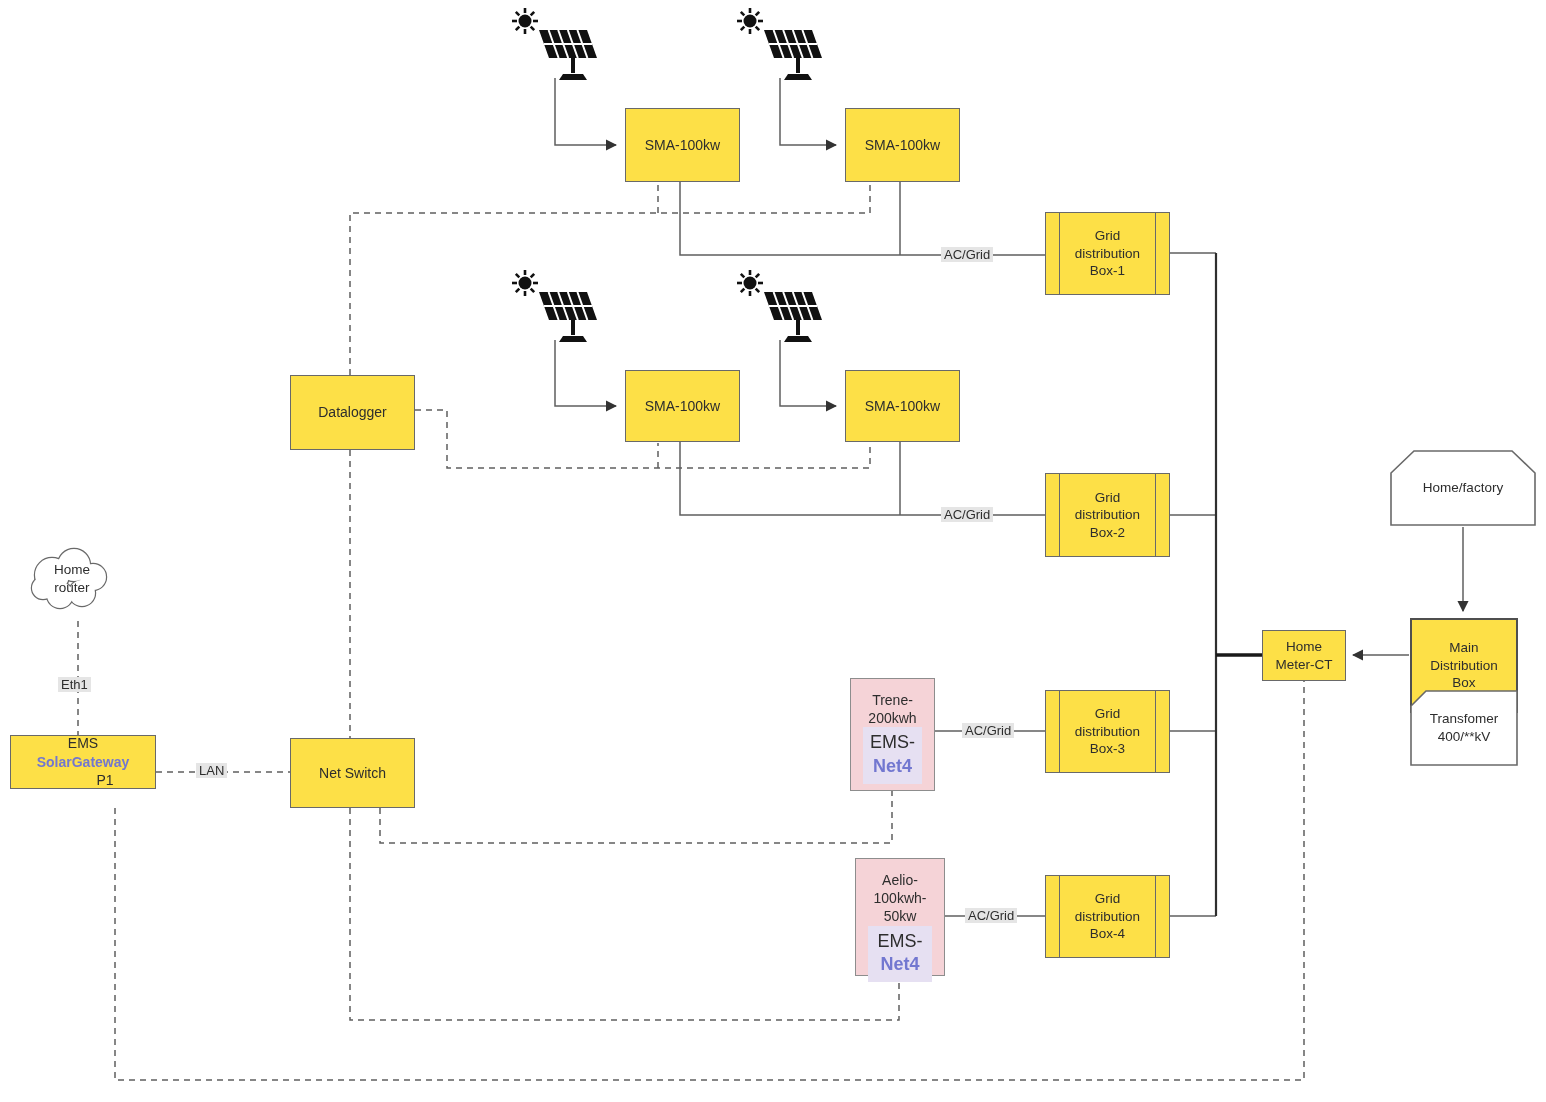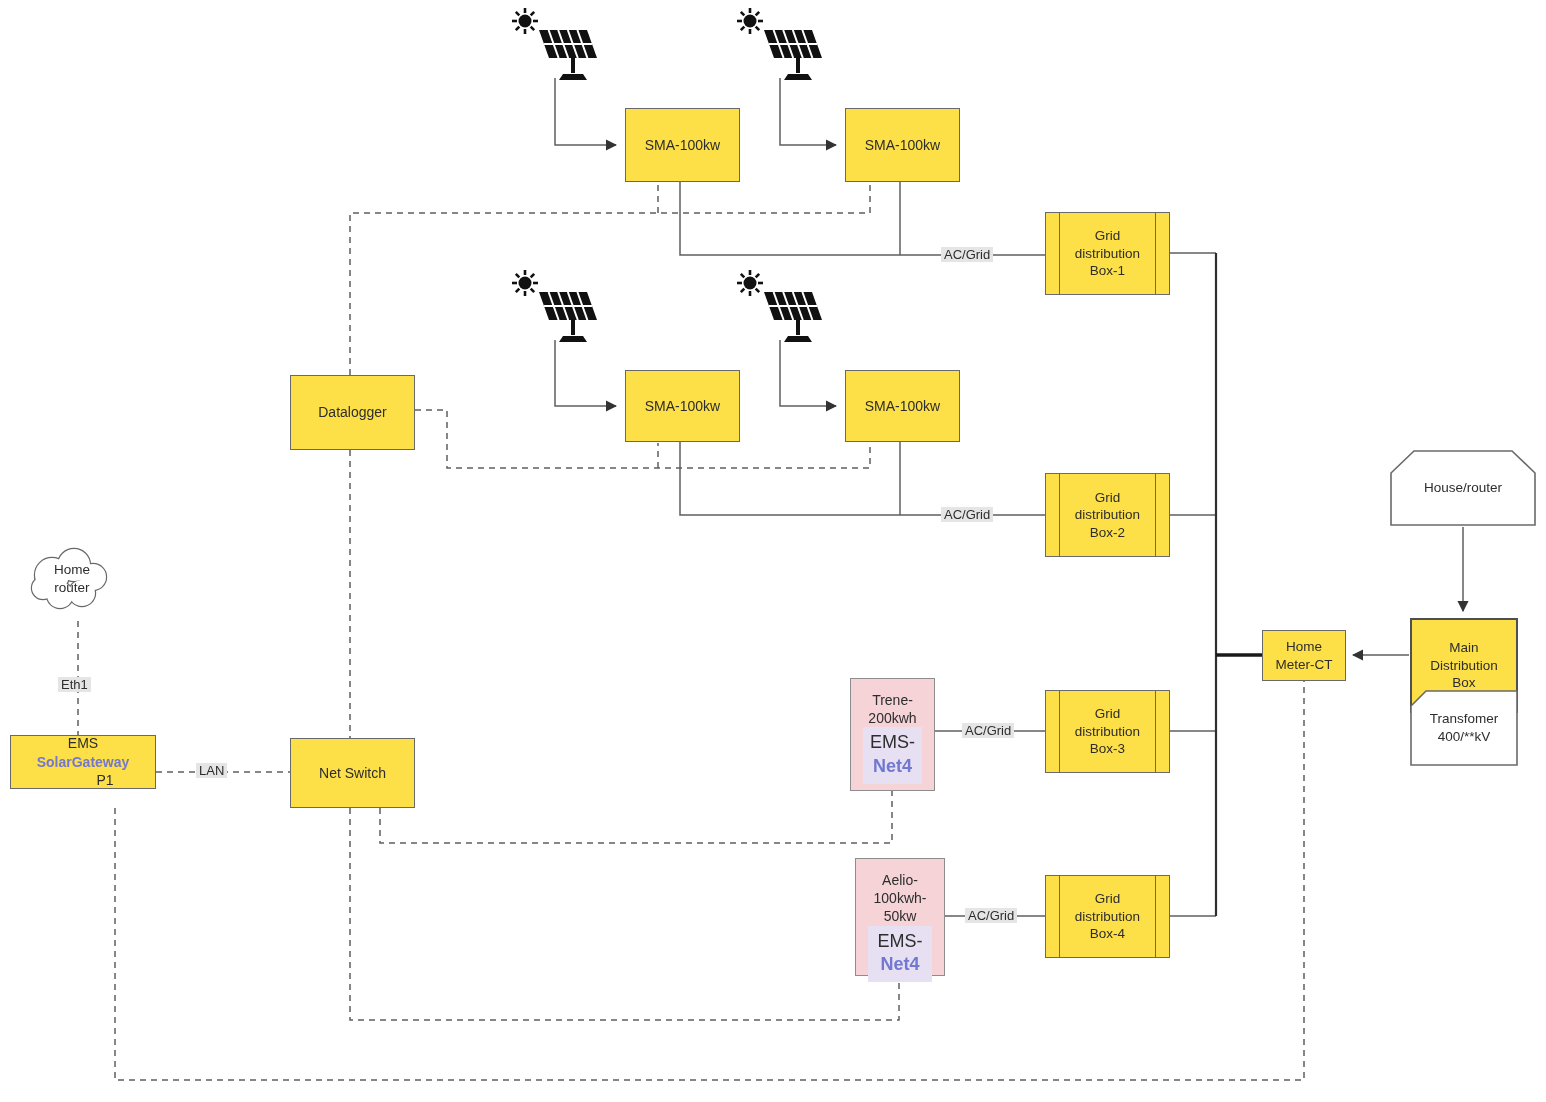--- a/index.html
+++ b/index.html
@@ -234,21 +234,21 @@
       <polygon points="16,1 107,1 107,75 1,75 1,16" fill="#fff" stroke="#696969" stroke-width="1.6"></polygon>
     </svg>
     <div class="shape-label pre">Transfomer
 400/**kV</div>
   </div>
 
   <div class="shape-node" style="left:1390px;top:450px;width:146px;height:76px">
     <svg width="146" height="76" viewBox="0 0 146 76">
       <polygon points="1,23 24,1 122,1 145,23 145,75 1,75" fill="#fff" stroke="#696969" stroke-width="1.6"></polygon>
     </svg>
-    <div class="shape-label">House/router</div>
+    <div class="shape-label">Home/factory</div>
   </div>
 
   <div class="linelabel" style="left:941px;top:247px">AC/Grid</div>
   <div class="linelabel" style="left:941px;top:507px">AC/Grid</div>
   <div class="linelabel" style="left:962px;top:723px">AC/Grid</div>
   <div class="linelabel" style="left:965px;top:908px">AC/Grid</div>
   <div class="linelabel" style="left:58px;top:677px">Eth1</div>
   <div class="linelabel" style="left:196px;top:763px">LAN</div>
 
 </div>

